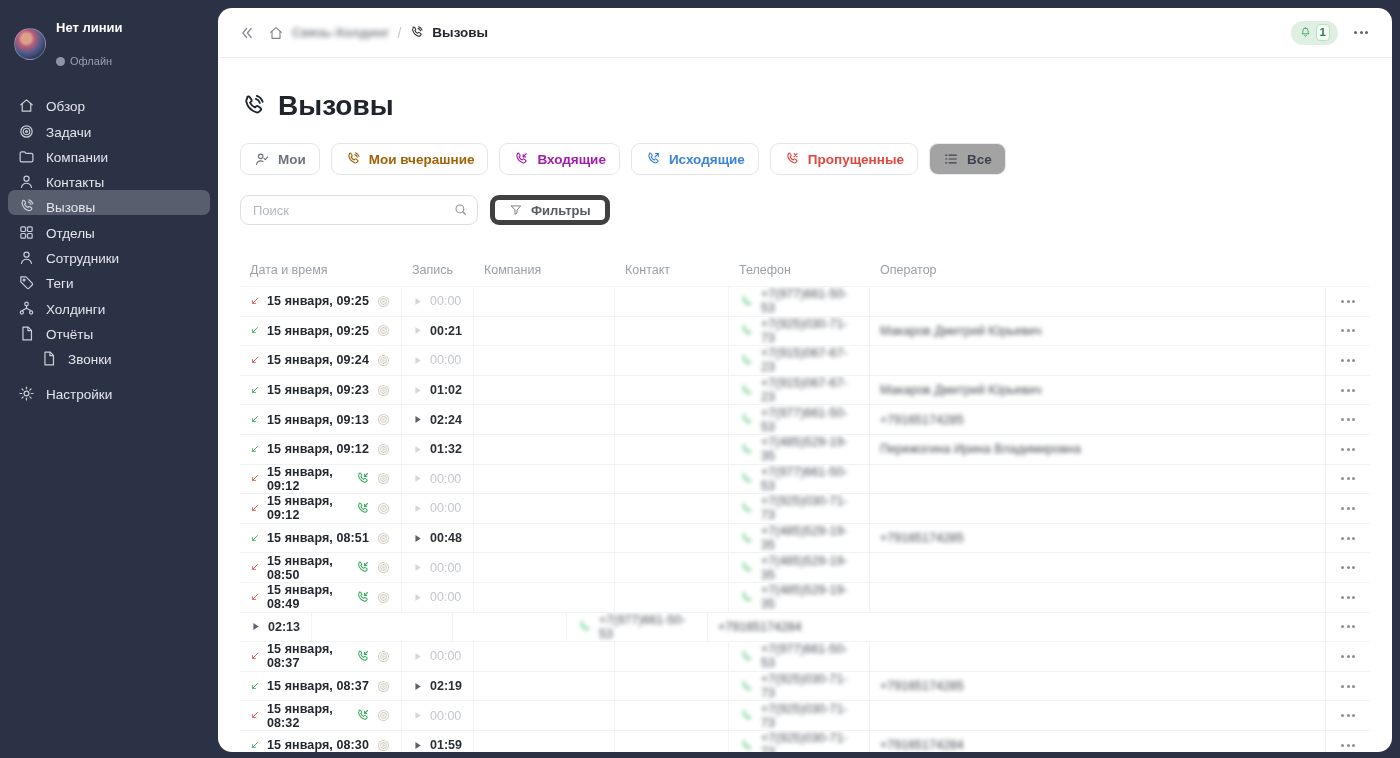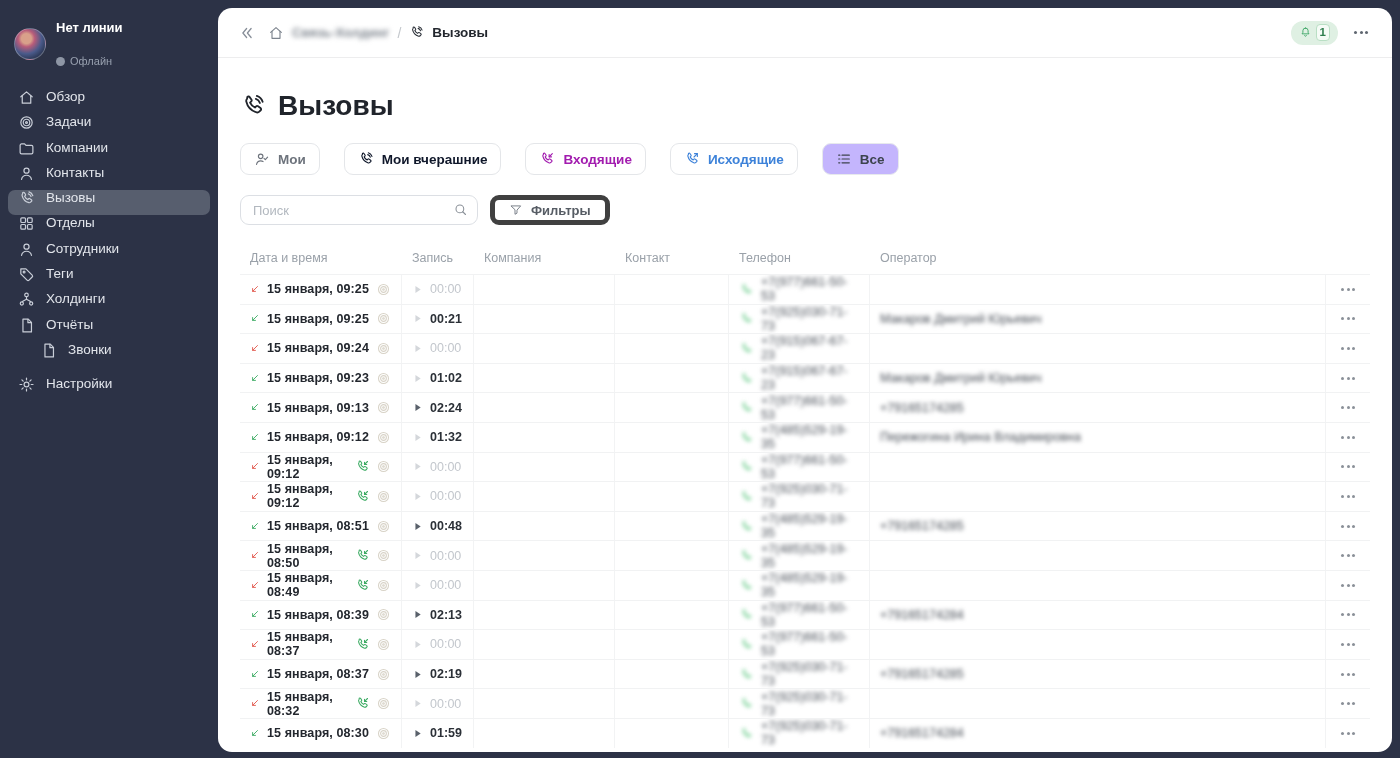--- a/index.html
+++ b/index.html
@@ -15,21 +15,21 @@
   
   .sidebar{position:absolute;left:0;top:0;width:218px;height:758px;color:#e2e5eb;box-sizing:border-box}
   .user{display:flex;align-items:center;gap:10px;padding:20px 14px 10px;cursor:pointer}
   .avatar{width:30px;height:30px;border-radius:50%;flex:none;
     background:radial-gradient(circle at 38% 32%,#d9a08a 0 18%,#b85c7a 30%,#4a5a8a 55%,#222c44 85%);
     border:1px solid rgba(255,255,255,.28)}
   .user-name{font-size:13px;font-weight:700;color:#fff;line-height:15px}
   .user-status{font-size:11px;color:#98a0af;display:flex;align-items:center;gap:5px;margin-top:20px}
   .status-dot{width:9px;height:9px;border-radius:50%;background:#8e96a5;display:inline-block}
   .nav{padding:12px 8px 0}
-  .nav-item{display:flex;align-items:flex-start;gap:11px;height:25.3px;padding:0 10px;border-radius:7px;
+  .nav-item{display:flex;align-items:flex-end;gap:11px;height:25.3px;padding:0 10px;border-radius:7px;
     font-size:13.5px;color:#e2e5eb;cursor:pointer;white-space:nowrap}
   .nav-item .ic{width:17px;height:17px;color:#c9ced8}
   .nav-item.active{background:#575e6e}
   .nav-item.child{padding-left:32px}
   .nav-item.gap{margin-top:9px}
 
   
   .card{position:absolute;left:218px;top:8px;width:1174px;height:744px;background:#fff;border-radius:14px;overflow:hidden}
 
   .topbar{height:49px;display:flex;align-items:center;gap:12px;padding:0 20px;border-bottom:1px solid #ededee}
@@ -48,39 +48,39 @@
     color:#2f7e4e;padding:0 3px;line-height:15px;font-weight:600}
   .topbar-menu{color:#5f6670;cursor:pointer;padding:2px 4px}
   .dots3{display:flex;gap:2.5px}
   .dots3 i{width:3px;height:3px;border-radius:50%;background:currentColor}
 
   .content{padding:0 22px}
   .page-title{display:flex;align-items:center;gap:12px;margin:32px 0 0;font-size:28px;font-weight:700;color:#20242b}
   .page-title .ic{width:26px;height:26px;color:#20242b}
 
   
-  .chips{display:flex;gap:24px;margin-top:21px}
+  .chips{display:flex;gap:11px;margin-top:21px}
   .chip{display:flex;align-items:center;gap:8px;height:32px;padding:0 13px;border:1px solid #e4e6e9;
     border-radius:9px;background:#fff;font-size:13.5px;font-weight:600;cursor:pointer;box-sizing:border-box}
   .chip .ic{width:16px;height:16px}
-  .chip.active{background:#c4b5fd;border-color:#e7e9ed}
+  .chip.active{background:#a3a3a3;border-color:#e7e9ed}
 
   
   .searchrow{display:flex;gap:12px;margin-top:20px;align-items:center}
   .search{position:relative;width:238px}
   .search input{width:100%;height:30px;box-sizing:border-box;border:1px solid #dcdfe4;border-radius:9px;
     padding:0 32px 0 12px;font-size:13px;color:#333;outline:none;font-family:"Liberation Sans",sans-serif}
   .search input::placeholder{color:#b2b8bf}
   .search .ic{position:absolute;right:10px;top:7px;width:15px;height:15px;color:#8b9199;cursor:pointer}
   .btn-filters{display:flex;align-items:center;gap:8px;height:30px;padding:0 14px;border:5px solid #404040;
     border-radius:9px;background:#fff;font-size:13px;color:#565c64;font-weight:600;cursor:pointer}
   .btn-filters .ic{width:14px;height:14px;color:#7a818a}
 
   
-  .table{margin-top:26px}
+  .table{margin-top:38px}
   .thead{display:flex;font-size:12.5px;color:#9aa1a9;padding-bottom:9px}
   .th{box-sizing:border-box;padding:0 10px}
   .tr{display:flex;align-items:stretch;height:28.6px;border-top:1px solid #f1f2f3;font-size:12.5px;cursor:pointer}
   .td{box-sizing:border-box;display:flex;align-items:center;border-right:1px solid #f2f3f4;padding:0 10px;overflow:hidden}
   .c-date{width:162px}.c-rec{width:72px}.c-comp{width:141px}.c-cont{width:114px}.c-tel{width:141px}
   .c-oper{flex:1}.c-act{width:44px;border-right:none;justify-content:center}
   .td.c-date{padding-left:8px;gap:6px}
   .dir-ic{width:13px;height:13px}
   .dir-missed{color:#e2574c}.dir-in{color:#3cab63}
   .dt{font-weight:700;color:#23272e;letter-spacing:.1px}
@@ -295,21 +295,21 @@
           <div class="chip" style="color: rgb(109, 115, 124);">
             <span class="ic">
               <svg viewBox="0 0 24 24" fill="none" stroke="currentColor" stroke-width="1.7" stroke-linecap="round" stroke-linejoin="round">
                 <circle cx="10" cy="8" r="3.4"></circle>
                 <path d="M3.8 20c.8-3.5 3.3-5.2 6.2-5.2 1.3 0 2.6.3 3.6 1"></path>
                 <path d="M15 11l2 2 3.4-3.8"></path>
               </svg>
             </span>
             <span>Мои</span>
           </div>
-          <div class="chip" style="color: #0f172a;">
+          <div class="chip" style="color: #a16207;">
             <span class="ic">
               <svg viewBox="0 0 24 24" fill="none" stroke="currentColor" stroke-width="1.7" stroke-linecap="round" stroke-linejoin="round">
                 <path d="M6.8 3.6c.6-.6 1.6-.5 2.1.2l1.6 2.2c.4.6.4 1.3-.1 1.8l-1.1 1.1c.9 2 2.5 3.6 4.5 4.5l1.1-1.1c.5-.5 1.2-.5 1.8-.1l2.2 1.6c.7.5.8 1.5.2 2.1l-1.3 1.3c-.6.6-1.5.9-2.4.7-4.9-1.5-8.5-5.2-9.6-10.1-.2-.9.1-1.8.7-2.4z"></path>
                 <path d="M14.6 5.4c1.8.6 3.2 2 3.8 3.8"></path>
                 <path d="M15.5 2.7c2.6.8 4.6 2.8 5.4 5.4"></path>
               </svg>
             </span>
             <span>Мои вчерашние</span>
           </div>
           <div class="chip" style="color: #a21caf;">
@@ -325,20 +325,29 @@
           <div class="chip" style="color: rgb(61, 130, 217);">
             <span class="ic">
               <svg viewBox="0 0 24 24" fill="none" stroke="currentColor" stroke-width="1.7" stroke-linecap="round" stroke-linejoin="round">
                 <path d="M6.8 3.6c.6-.6 1.6-.5 2.1.2l1.6 2.2c.4.6.4 1.3-.1 1.8l-1.1 1.1c.9 2 2.5 3.6 4.5 4.5l1.1-1.1c.5-.5 1.2-.5 1.8-.1l2.2 1.6c.7.5.8 1.5.2 2.1l-1.3 1.3c-.6.6-1.5.9-2.4.7-4.9-1.5-8.5-5.2-9.6-10.1-.2-.9.1-1.8.7-2.4z"></path>
                 <path d="M15 9l5-5"></path>
                 <path d="M15.8 4H20v4.2"></path>
               </svg>
             </span>
             <span>Исходящие</span>
           </div>
+          <div class="chip" style="color: rgb(224, 72, 63);">
+            <span class="ic">
+              <svg viewBox="0 0 24 24" fill="none" stroke="currentColor" stroke-width="1.7" stroke-linecap="round" stroke-linejoin="round">
+                <path d="M6.8 3.6c.6-.6 1.6-.5 2.1.2l1.6 2.2c.4.6.4 1.3-.1 1.8l-1.1 1.1c.9 2 2.5 3.6 4.5 4.5l1.1-1.1c.5-.5 1.2-.5 1.8-.1l2.2 1.6c.7.5.8 1.5.2 2.1l-1.3 1.3c-.6.6-1.5.9-2.4.7-4.9-1.5-8.5-5.2-9.6-10.1-.2-.9.1-1.8.7-2.4z"></path>
+                <path d="M15 4l4.6 4.6M19.6 4L15 8.6"></path>
+              </svg>
+            </span>
+            <span>Пропущенные</span>
+          </div>
           <div class="chip active" style="color: rgb(60, 67, 77);">
             <span class="ic">
               <svg viewBox="0 0 24 24" fill="none" stroke="currentColor" stroke-width="1.7" stroke-linecap="round" stroke-linejoin="round">
                 <path d="M9 6.2h11M9 12h11M9 17.8h11"></path>
                 <path d="M4 6.2h1.8M4 12h1.8M4 17.8h1.8"></path>
               </svg>
             </span>
             <span>Все</span>
           </div>
         </div>
@@ -912,36 +921,20 @@
               <div class="td c-oper"></div>
               <div class="td c-act">
                 <div class="dots3 row-dots">
                   <i></i>
                   <i></i>
                   <i></i>
                 </div>
               </div>
             </div>
             <div class="tr">
-              <div class="td c-date">
-                <span class="ic dir-ic dir-in">
-                  <svg viewBox="0 0 24 24" fill="none" stroke="currentColor" stroke-width="1.7" stroke-linecap="round" stroke-linejoin="round">
-                    <path d="M17.5 6.5L8.7 15.3"></path>
-                    <path d="M8.5 10.2v5.3h5.3"></path>
-                  </svg>
-                </span>
-                <span class="dt">15 января, 08:39</span>
-                <span class="ic target-ic">
-                  <svg viewBox="0 0 24 24" fill="none" stroke="currentColor" stroke-width="1.7" stroke-linecap="round" stroke-linejoin="round">
-                    <circle cx="12" cy="12" r="8"></circle>
-                    <circle cx="12" cy="12" r="4.6"></circle>
-                    <circle cx="12" cy="12" r="1.3"></circle>
-                  </svg>
-                </span>
-              </div>
               <div class="td c-rec">
                 <span class="ic play-ic play-dark">
                   <svg viewBox="0 0 24 24" fill="currentColor" stroke="none">
                     <path d="M7.5 4.5L19 12 7.5 19.5z"></path>
                   </svg>
                 </span>
                 <span class="dur-real">02:13</span>
               </div>
               <div class="td c-comp"></div>
               <div class="td c-cont"></div>

